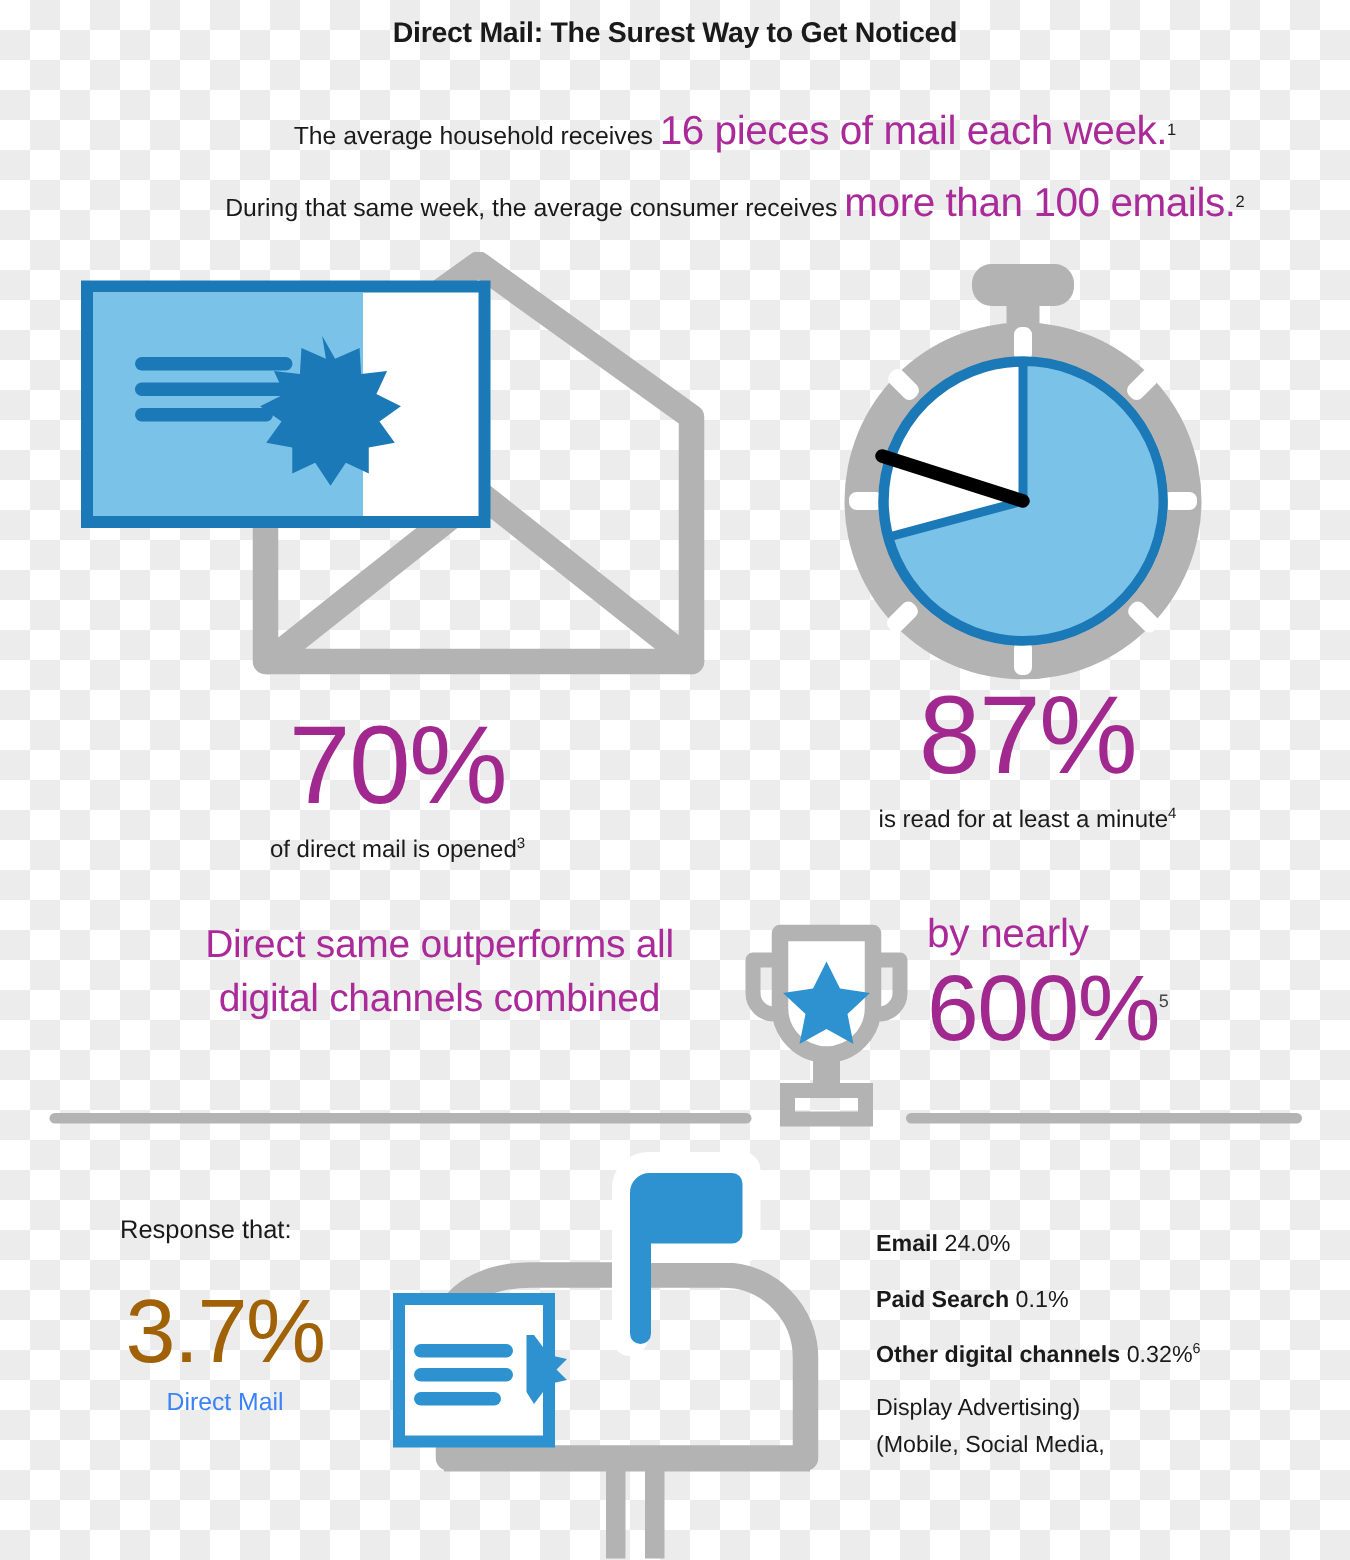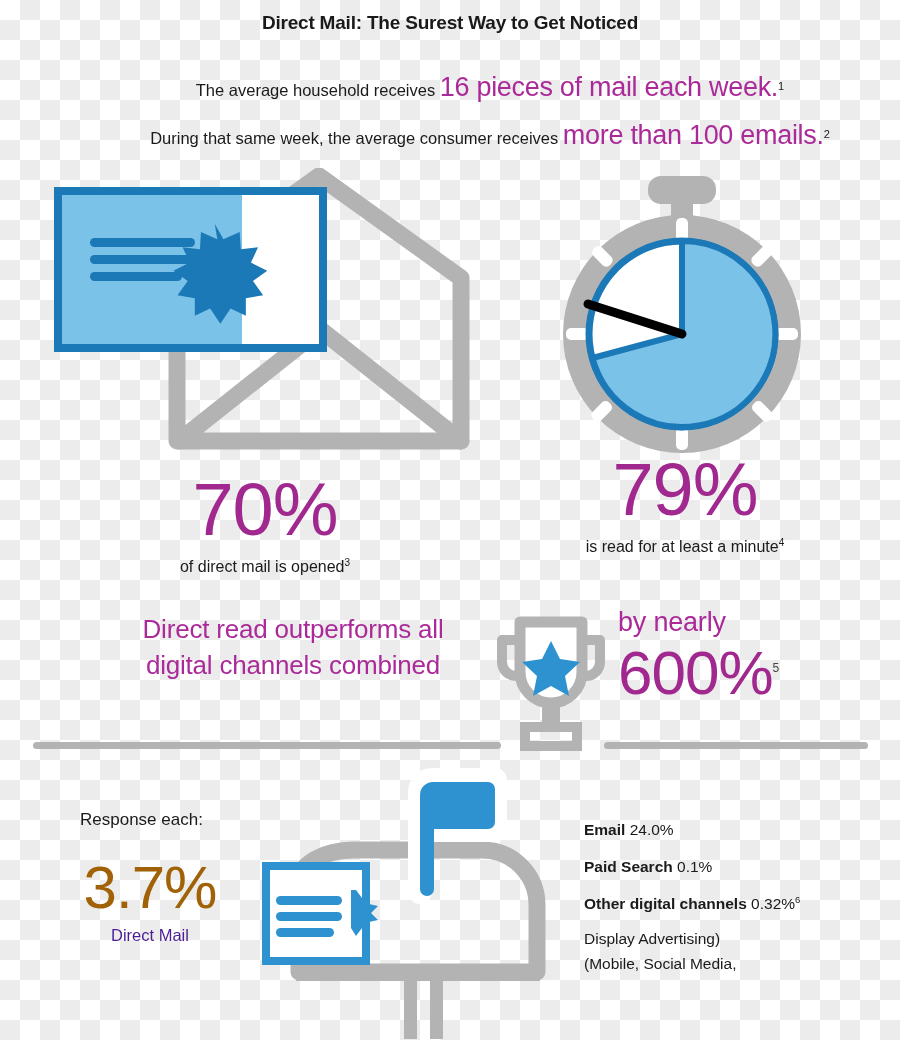--- a/index.html
+++ b/index.html
@@ -199,21 +199,21 @@
   }
   #direct-mail-value {
     font-size: 60px;
     font-weight: 300;
     color: #a16207;
     line-height: 1.0;
     letter-spacing: -1px;
   }
   #direct-mail-caption {
     font-size: 16.5px;
-    color: #4c1d95;
+    color: #3b82f6;
     margin-top: 8px;
   }
 
   #channel-list {
     position: absolute;
     left: 584px;
     top: 820px;
     width: 300px;
   }
   .channel-row {
@@ -303,28 +303,28 @@
   </div>
 
   <div class="stat-block" id="stat-open">
     <div class="stat-number">70%</div>
     <div class="stat-caption">
       <span>of direct mail is opened</span><span class="sup">3</span>
     </div>
   </div>
 
   <div class="stat-block" id="stat-read">
-    <div class="stat-number">79%</div>
+    <div class="stat-number">87%</div>
     <div class="stat-caption">
       <span>is read for at least a minute</span><span class="sup">4</span>
     </div>
   </div>
 
   <div id="outperform-text">
-    <div>Direct read outperforms all</div>
+    <div>Direct same outperforms all</div>
     <div>digital channels combined</div>
   </div>
 
   <div id="trophy-illustration">
     <svg viewBox="0 0 128 148" width="128" height="148">
 
       <path d="M33 14 L95 14 L95 64 A31 31 0 0 1 64 95 A31 31 0 0 1 33 64 Z" fill="#ffffff" stroke="#b3b3b3" stroke-width="11" stroke-linejoin="round"></path>
 
       <path d="M33 32 L15 32 L15 54 A14 14 0 0 0 29 68 L33 68" fill="none" stroke="#b3b3b3" stroke-width="10" stroke-linejoin="round"></path>
 
@@ -341,21 +341,21 @@
   <div id="bynearly-block">
     <div id="bynearly-label">by nearly</div>
     <div id="bynearly-value">
       <span>600%</span><span class="sup">5</span>
     </div>
   </div>
 
   <div class="divider" id="divider-left"></div>
   <div class="divider" id="divider-right"></div>
 
-  <div id="response-label">Response each:</div>
+  <div id="response-label">Response that:</div>
 
   <div id="direct-mail-stat">
     <div id="direct-mail-value">3.7%</div>
     <div id="direct-mail-caption">Direct Mail</div>
   </div>
 
   <div id="mailbox-illustration">
     <svg viewBox="0 0 330 278" width="330" height="278">
 
       <path d="M47 210 L47 120 A55 32 0 0 1 102 88 L230 88 A55 55 0 0 1 285 143 L285 210 Z" fill="none" stroke="#b3b3b3" stroke-width="17" stroke-linejoin="round"></path>

